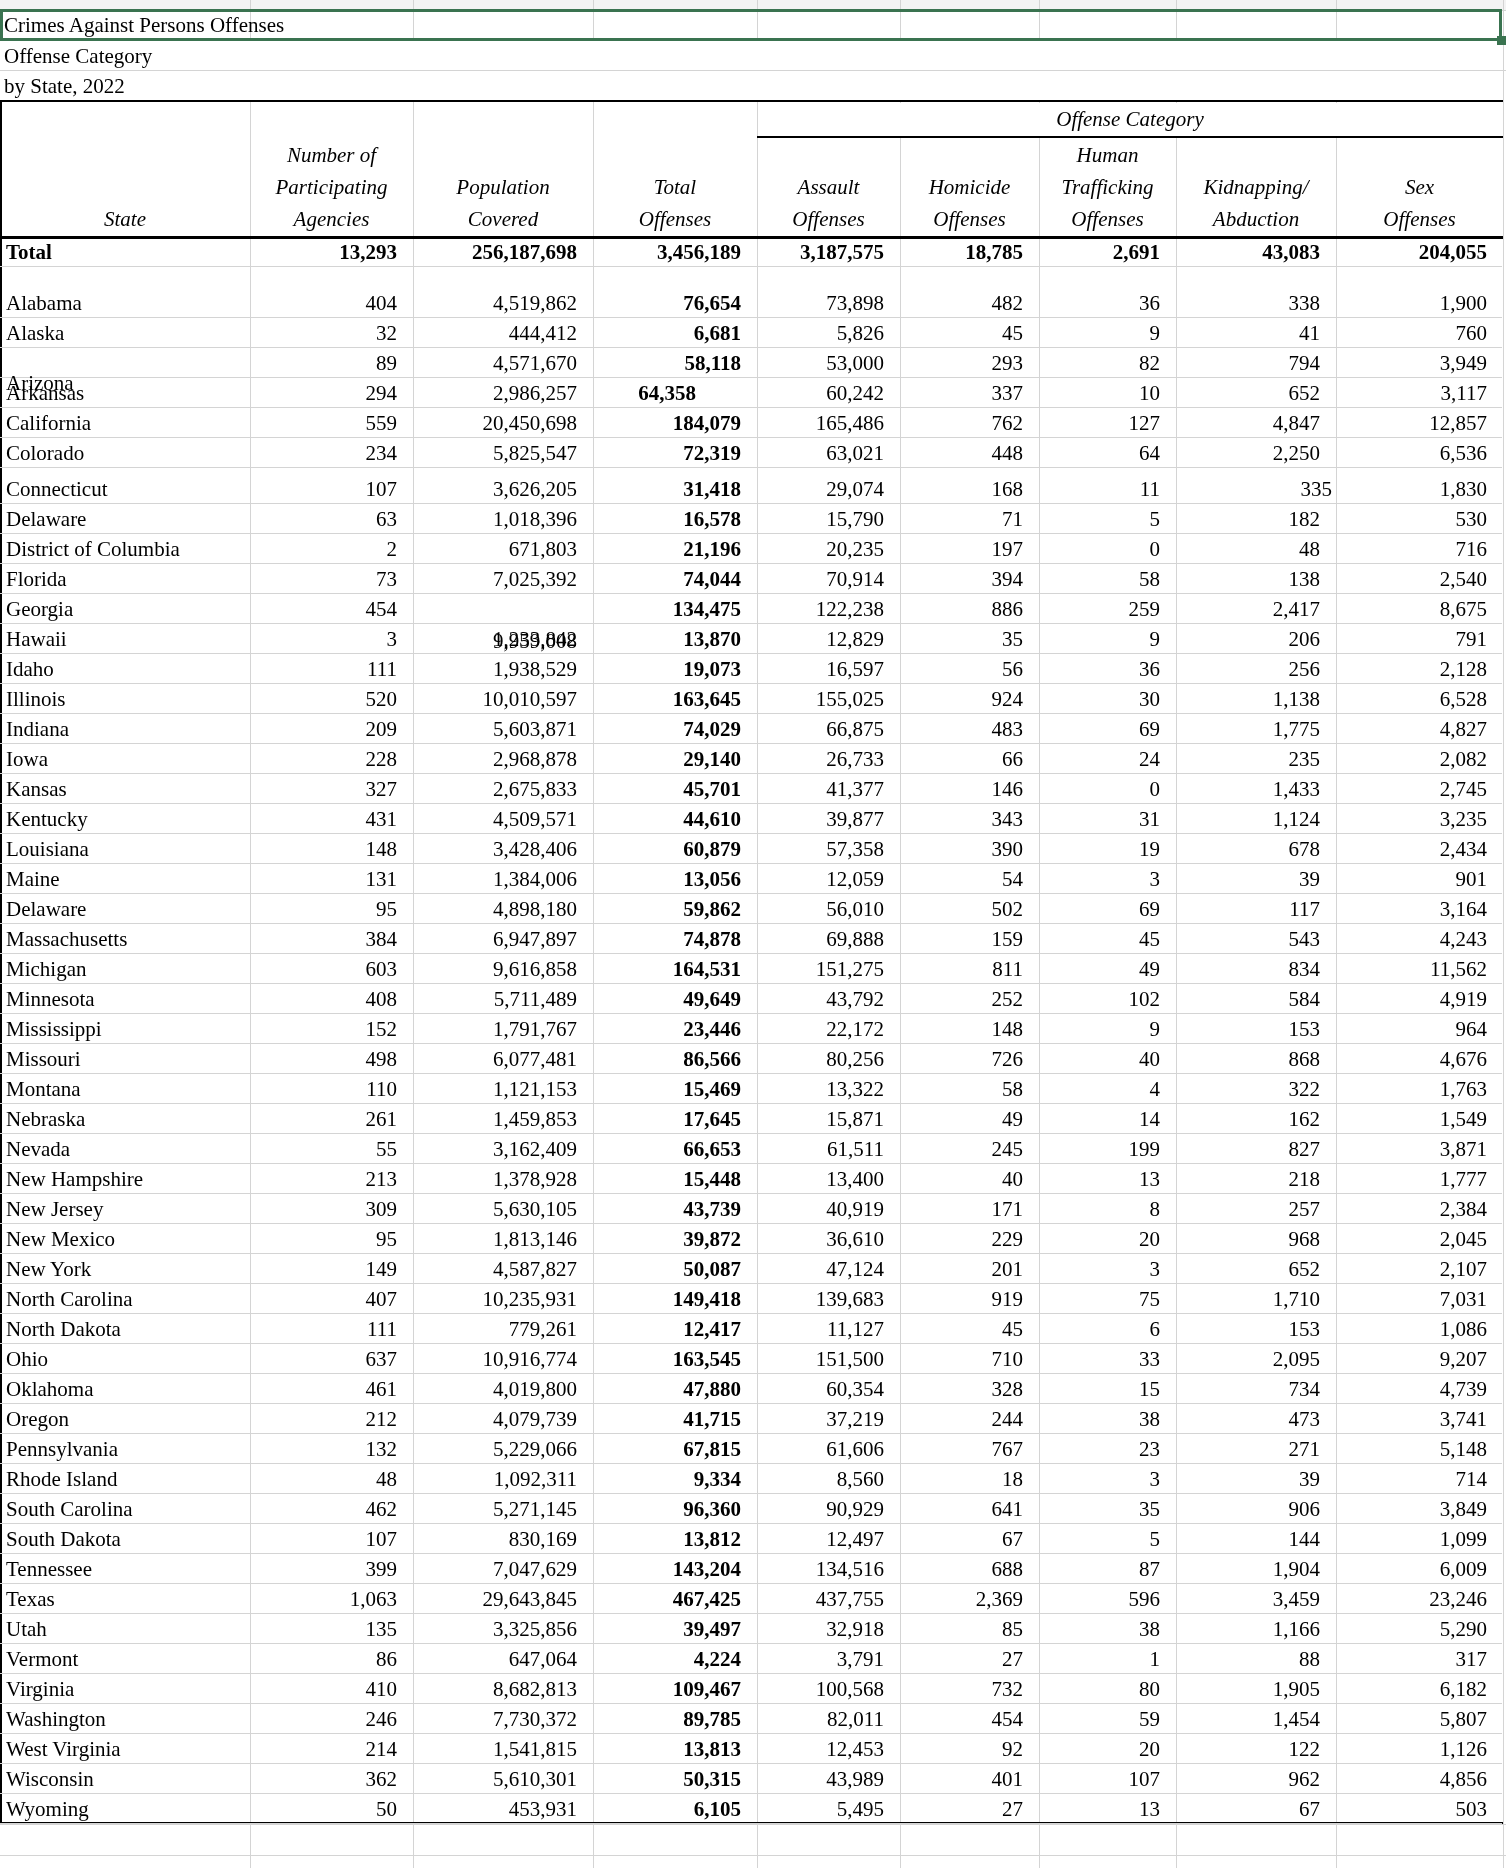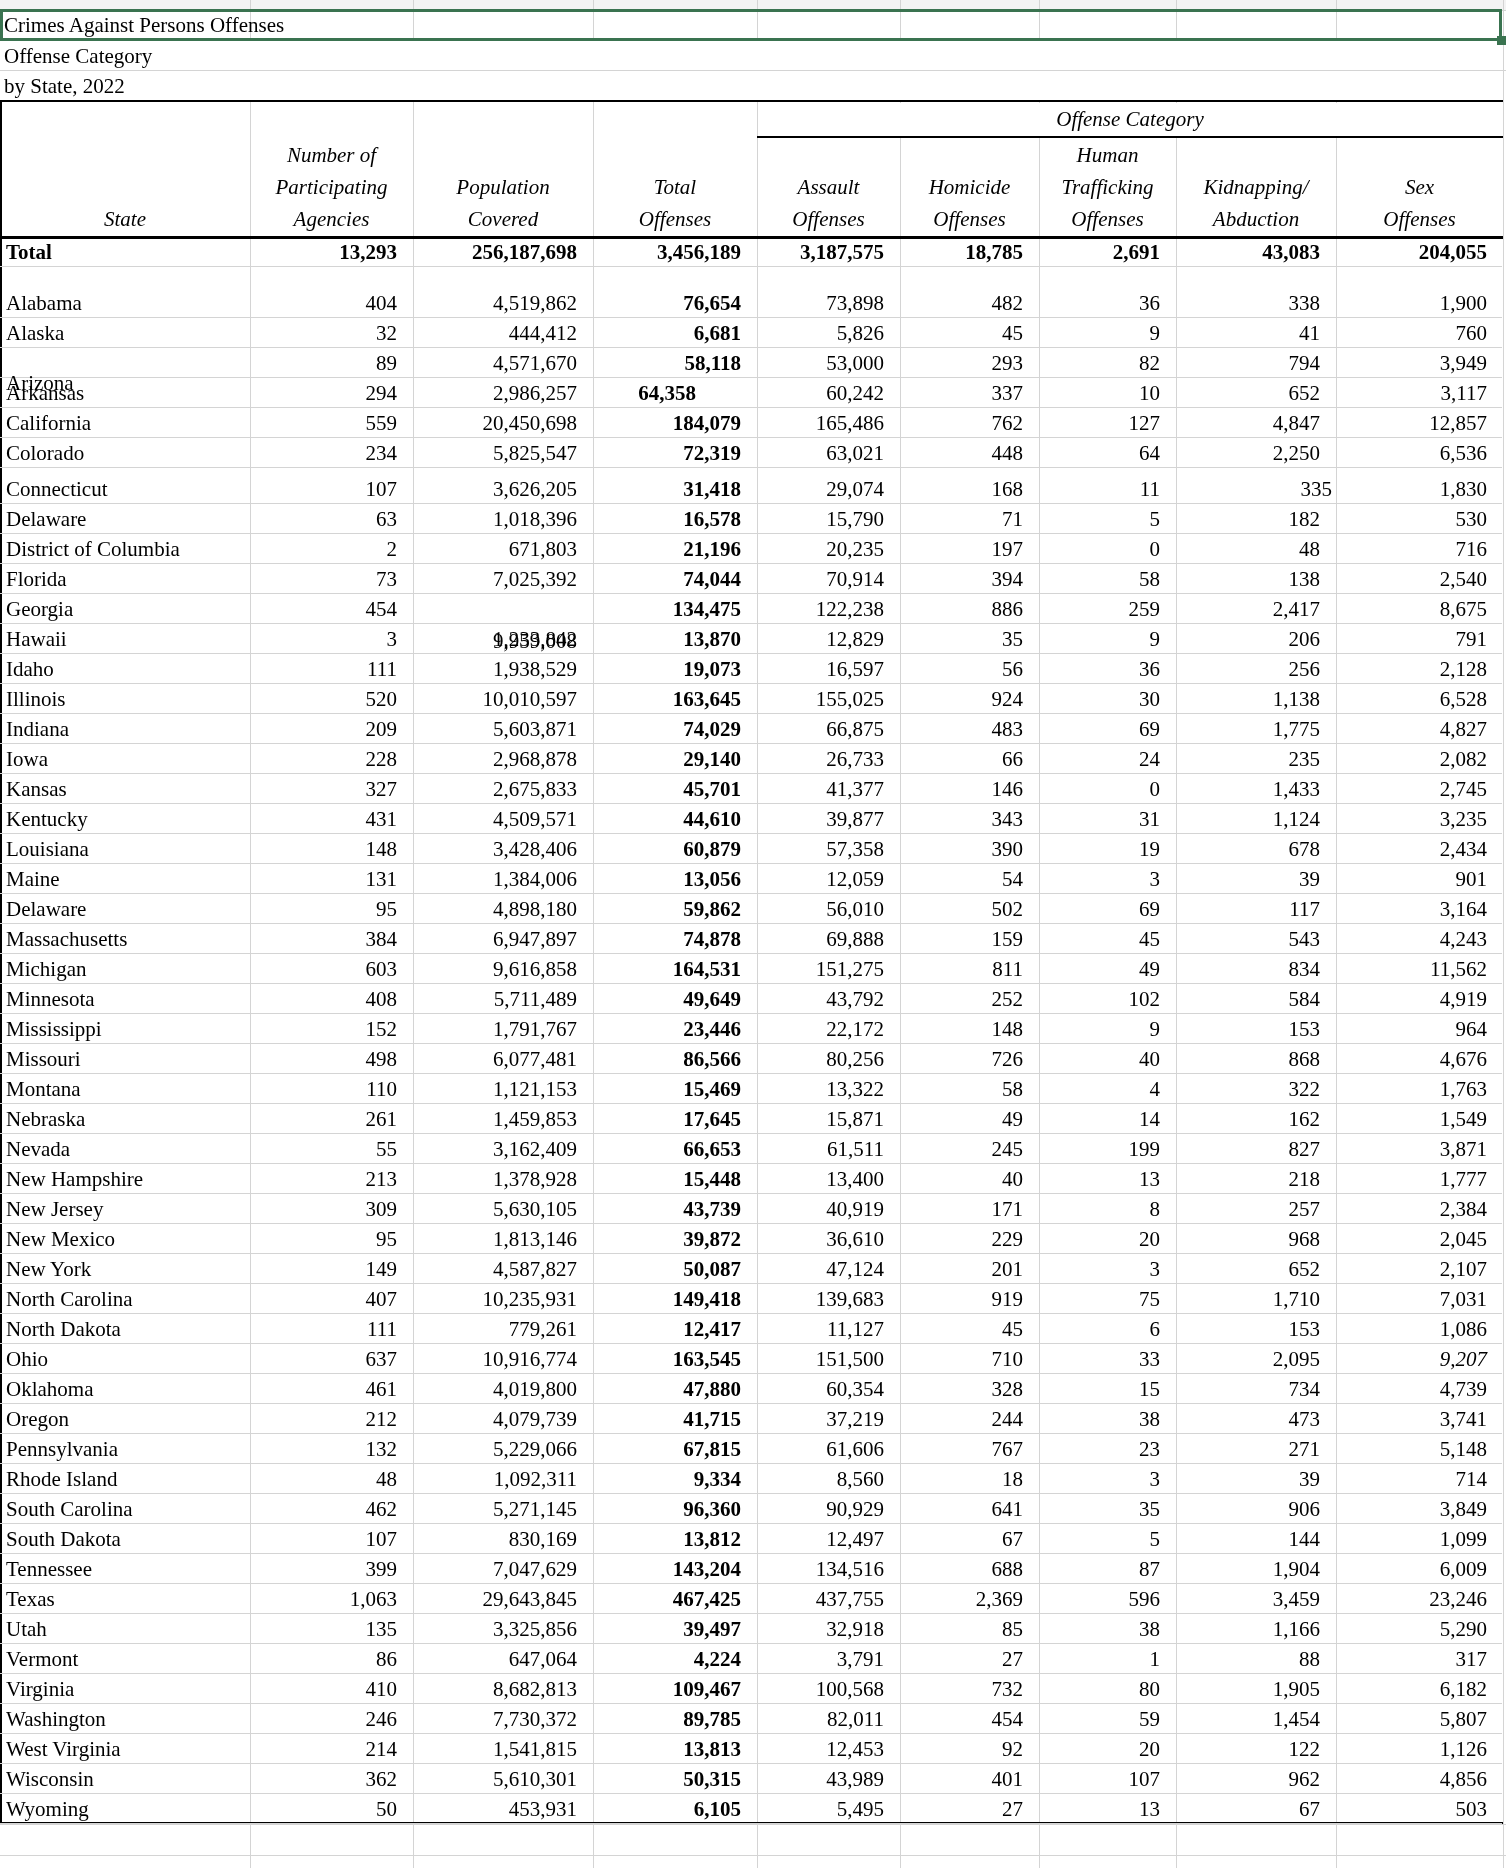--- a/index.html
+++ b/index.html
@@ -529,21 +529,21 @@
     </div>
     <div>
       <div class="cell state" style="top: 1344px; left: 6px;">Ohio</div>
       <div class="cell num" style="top: 1344px; left: 250px; width: 147px;">637</div>
       <div class="cell num" style="top: 1344px; left: 413px; width: 164px;">10,916,774</div>
       <div class="cell num bold" style="top: 1344px; left: 593px; width: 148px;">163,545</div>
       <div class="cell num" style="top: 1344px; left: 757px; width: 127px;">151,500</div>
       <div class="cell num" style="top: 1344px; left: 900px; width: 123px;">710</div>
       <div class="cell num" style="top: 1344px; left: 1039px; width: 121px;">33</div>
       <div class="cell num" style="top: 1344px; left: 1176px; width: 144px;">2,095</div>
-      <div class="cell num" style="top: 1344px; left: 1336px; width: 151px; font-style: italic;">9,207</div>
+      <div class="cell num" style="top: 1344px; left: 1336px; width: 151px;">9,207</div>
     </div>
     <div>
       <div class="cell state" style="top: 1374px; left: 6px;">Oklahoma</div>
       <div class="cell num" style="top: 1374px; left: 250px; width: 147px;">461</div>
       <div class="cell num" style="top: 1374px; left: 413px; width: 164px;">4,019,800</div>
       <div class="cell num bold" style="top: 1374px; left: 593px; width: 148px;">47,880</div>
       <div class="cell num" style="top: 1374px; left: 757px; width: 127px;">60,354</div>
       <div class="cell num" style="top: 1374px; left: 900px; width: 123px;">328</div>
       <div class="cell num" style="top: 1374px; left: 1039px; width: 121px;">15</div>
       <div class="cell num" style="top: 1374px; left: 1176px; width: 144px;">734</div>

